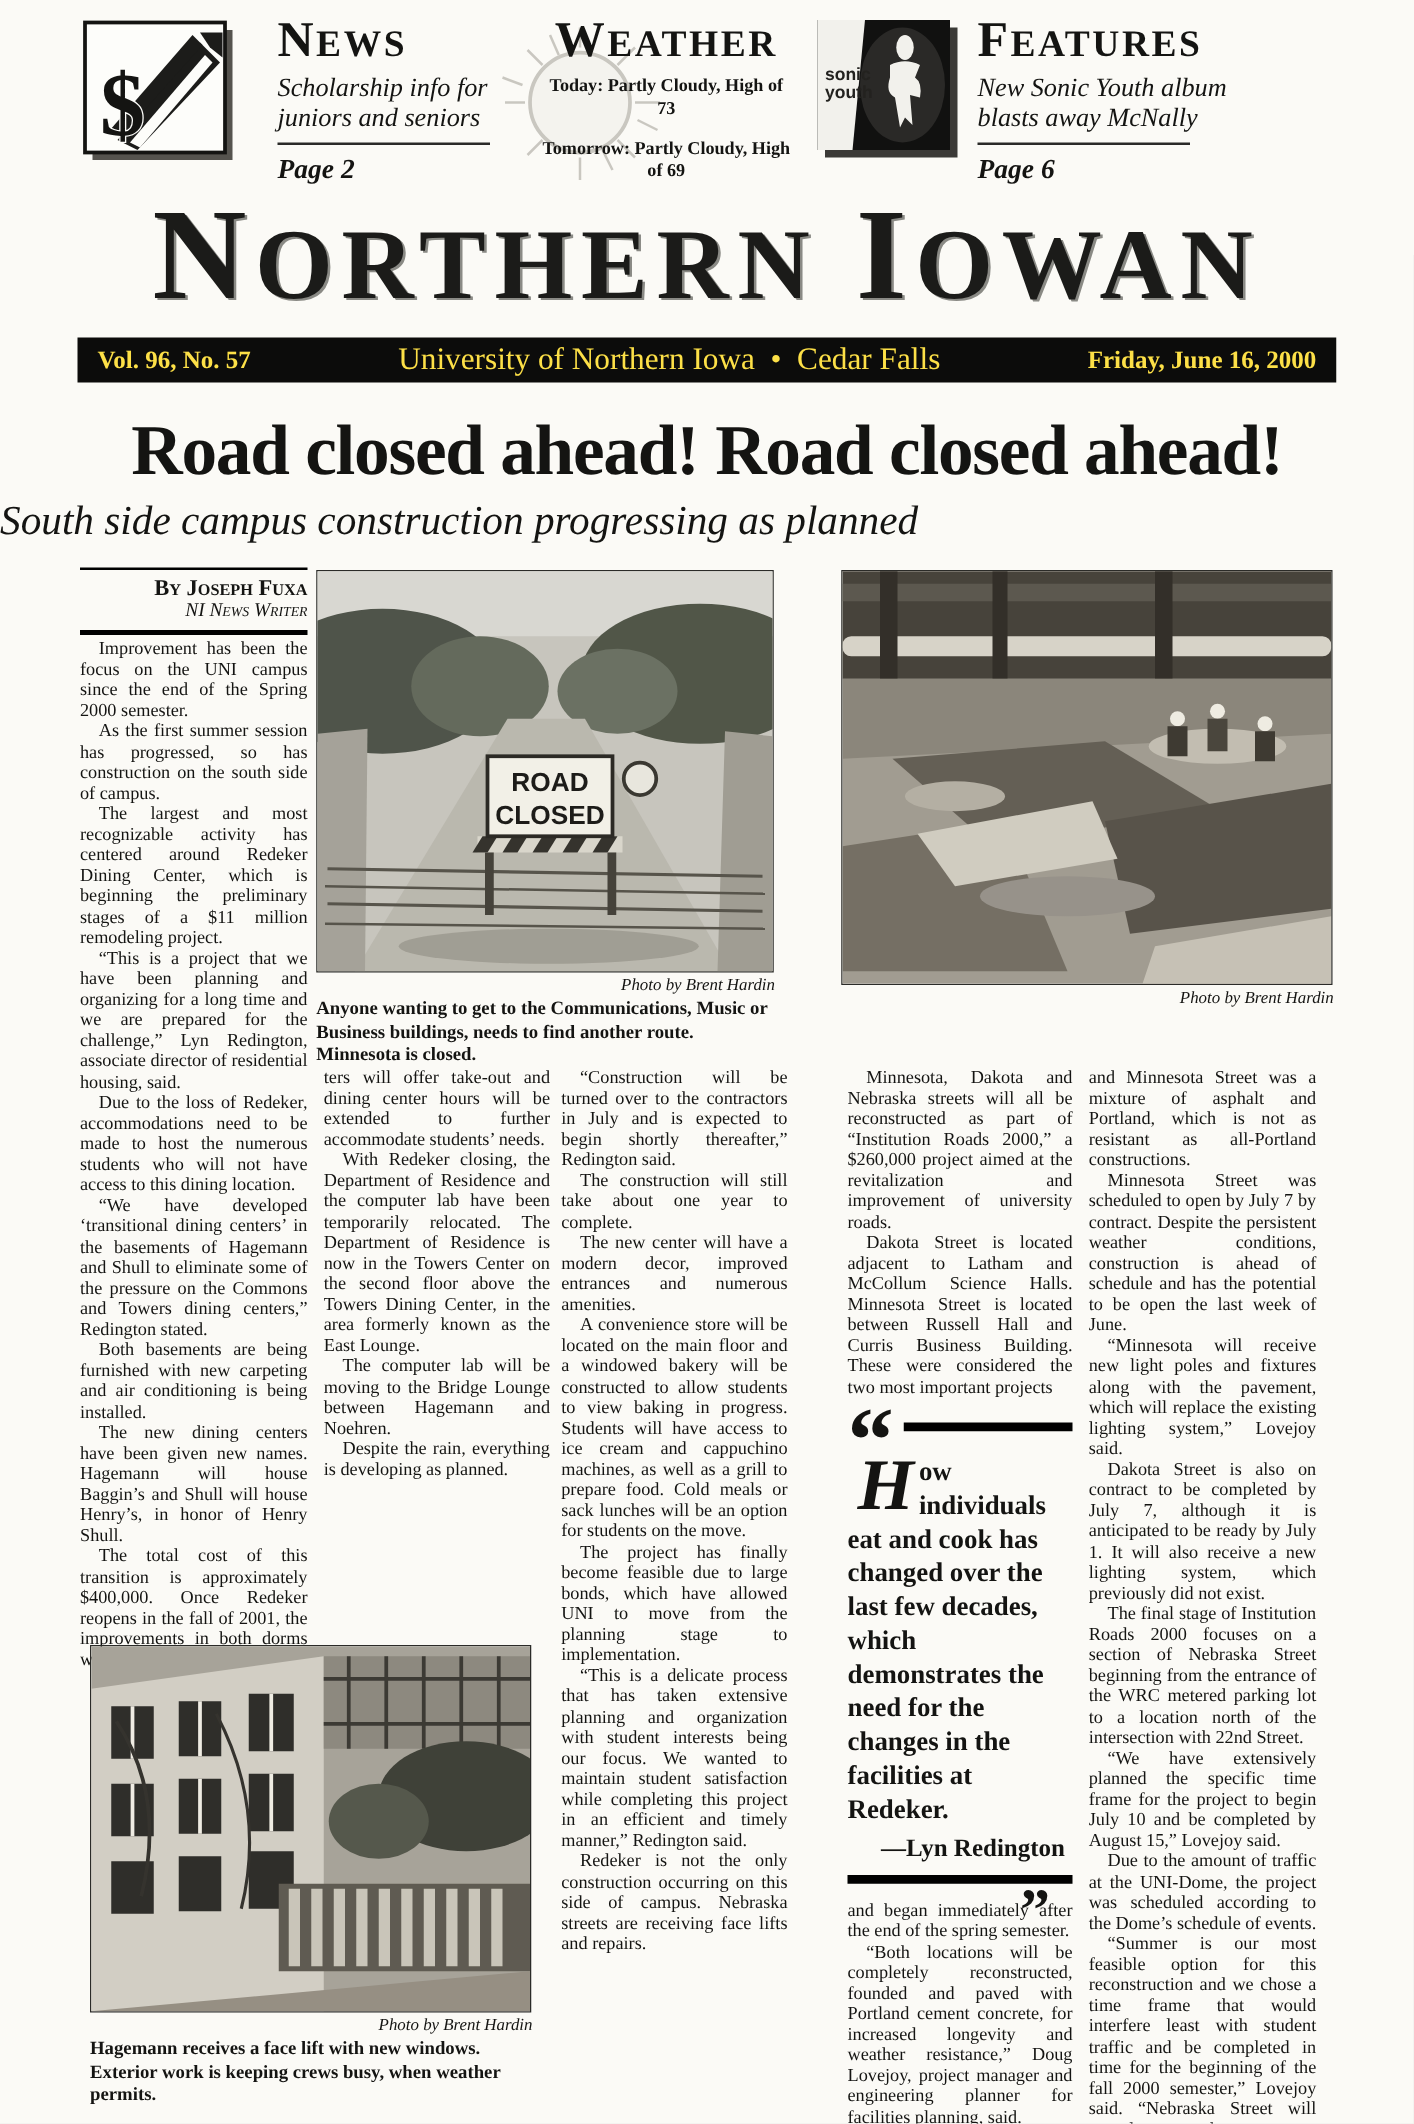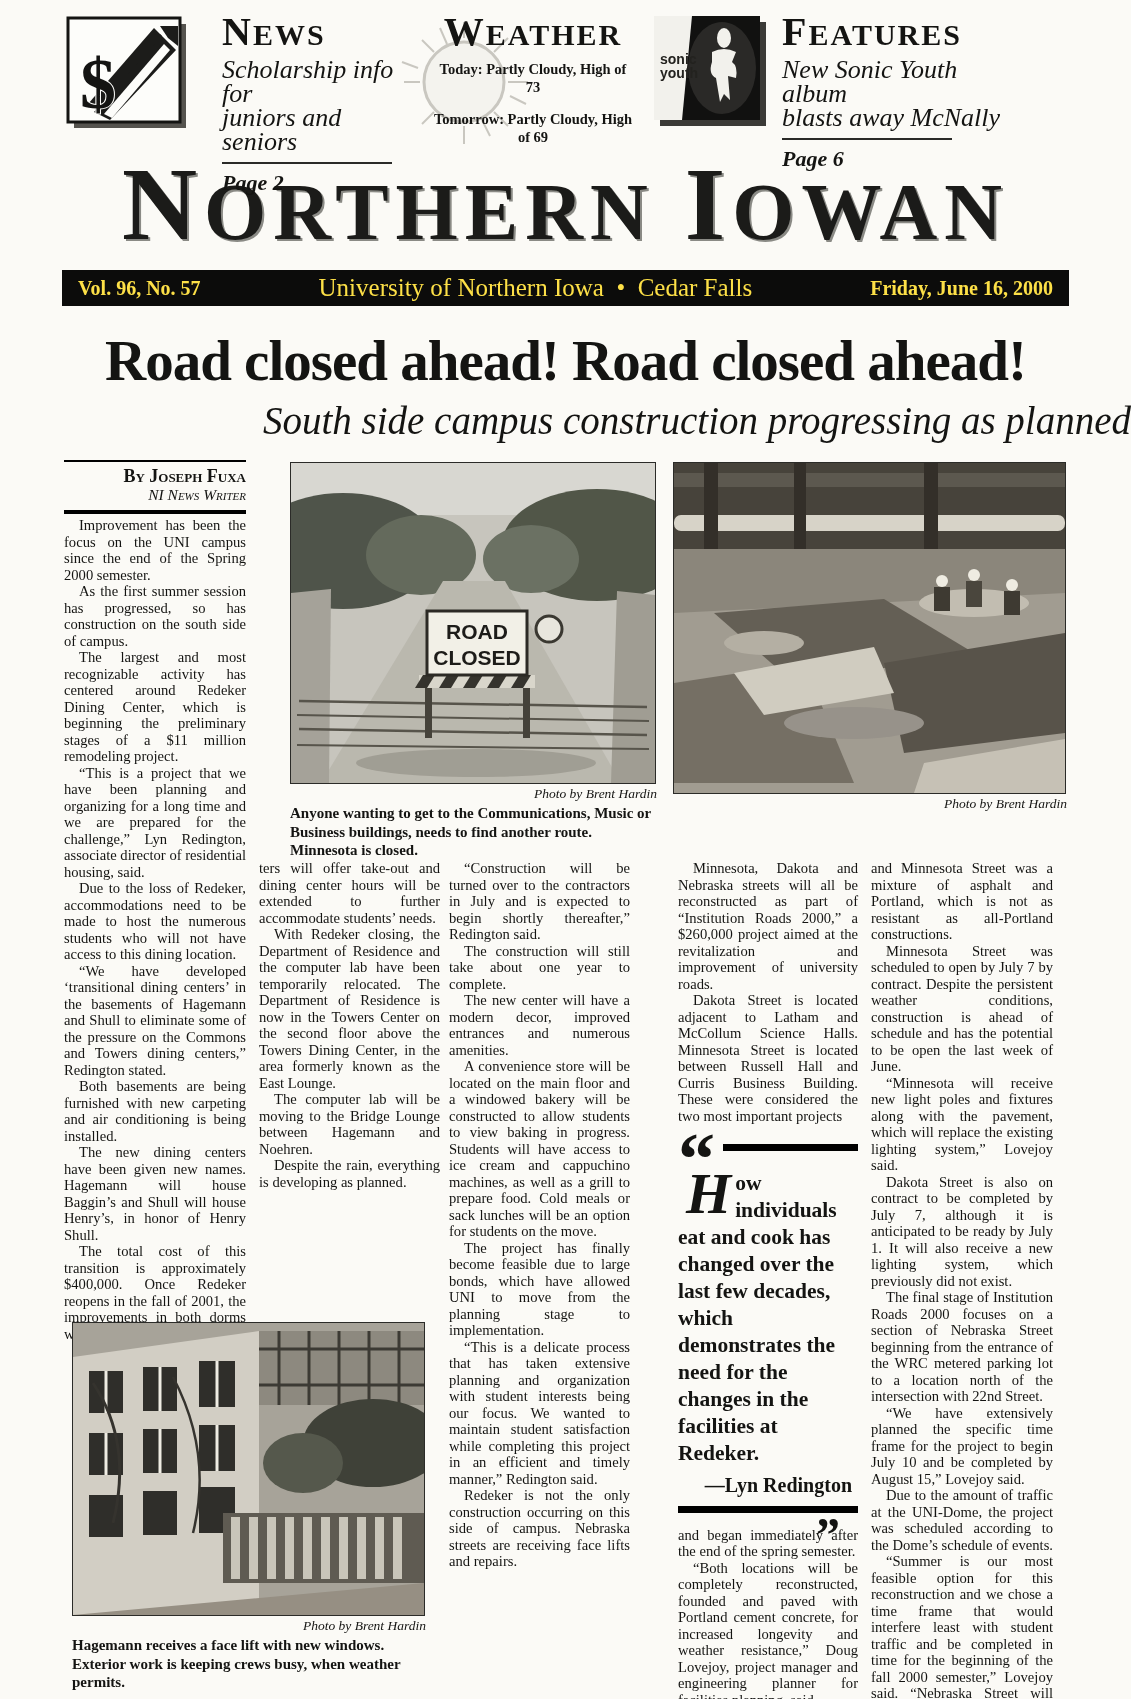--- a/index.html
+++ b/index.html
@@ -12,21 +12,21 @@
   .teasers{position:relative;height:150px;}
   .dollar-box{position:absolute;left:64px;top:16px;width:130px;height:120px;}
   .news-block{position:absolute;left:222px;top:12px;width:200px;}
   .weather-block{position:absolute;left:408px;top:12px;width:250px;text-align:center;}
   .sun-wrap{position:absolute;left:392px;top:18px;width:150px;height:130px;z-index:0;}
   .features-block{position:absolute;left:782px;top:12px;width:230px;}
   .album-box{position:absolute;left:652px;top:16px;width:116px;height:112px;}
   .sec-title{font-weight:bold;letter-spacing:2px;line-height:1;}
   .sec-title .cap{font-size:40px;}
   .sec-title .rest{font-size:30px;}
-  .teaser-line{font-style:italic;font-size:26px;line-height:24px;margin-top:6px;}
+  .teaser-line{font-style:italic;font-size:21px;line-height:24px;margin-top:6px;}
   .teaser-rule{height:1.5px;background:#2a2a28;width:170px;margin:8px 0 6px;}
   .page-label{font-style:italic;font-weight:bold;font-size:22px;}
   .weather-block{z-index:1;}
   .weather-lines{font-weight:bold;font-size:14.5px;line-height:18px;margin-top:8px;}
   .weather-lines .gap{height:14px;}
   
   .masthead{text-align:center;margin-top:2px;line-height:1;white-space:nowrap;}
   .masthead .word{letter-spacing:7px;font-weight:bold;color:#1b1b19;text-shadow:2px 2px 0 #8a8a85;}
   .masthead .cap{font-size:104px;}
   .masthead .rest{font-size:80px;}
@@ -34,38 +34,38 @@
   
   .infobar{
     margin:14px 62px 0;height:36px;background:#0c0c0b;color:#fde047;
     display:flex;align-items:center;padding:0 16px;box-sizing:border-box;
   }
   .infobar .vol{font-weight:bold;font-size:20px;}
   .infobar .center{flex:1;text-align:center;font-size:25px;}
   .infobar .date{font-weight:bold;font-size:20px;}
   
   .headline{text-align:center;font-weight:bold;font-size:57px;letter-spacing:-1px;margin-top:26px;line-height:1;}
-  .subhead{text-align:right;font-style:italic;font-size:39px;margin-top:12px;line-height:1;}
+  .subhead{text-align:left;font-style:italic;font-size:33px;margin-top:12px;line-height:1;}
   
   .story{position:relative;margin:20px 64px 0;height:1252px;}
   .abs{position:absolute;}
   .byline{left:0;top:0;width:182px;border-top:2.5px solid #000;border-bottom:4px solid #000;
           text-align:right;padding:4px 0 6px;}
   .byline .name{font-variant:small-caps;font-weight:bold;font-size:18px;line-height:20px;}
   .byline .role{font-variant:small-caps;font-style:italic;font-size:15.5px;line-height:18px;}
   .col{font-size:14.6px;line-height:16.5px;text-align:justify;}
   .col p{margin:0;text-indent:15px;}
   .col p.cont{text-indent:0;}
   #col1{left:0;top:57px;width:182px;}
   #col2{left:195px;top:400px;width:181px;}
   #col3{left:385px;top:400px;width:181px;}
   #col4{left:614px;top:400px;width:180px;}
   #col5{left:807px;top:400px;width:182px;}
   figure{margin:0;}
-  .fig1{left:189px;top:2px;width:367px;margin-left:37px;}
+  .fig1{left:189px;top:2px;width:367px;}
   .fig2{left:609px;top:2px;width:394px;}
   .fig3{left:8px;top:862px;width:354px;}
   .photo-frame{border:1.5px solid #2b2b28;display:block;}
   .credit{font-style:italic;font-size:13.5px;text-align:right;line-height:16px;margin-top:2px;}
   .caption{font-weight:bold;font-size:15px;line-height:18.5px;margin-top:2px;text-align:left;}
   
   .pullquote{margin:10px 0 8px;}
   .pq-top{display:flex;align-items:center;height:26px;margin-bottom:10px;}
   .pq-open{font-size:74px;font-weight:bold;line-height:10px;position:relative;top:12px;}
   .pq-rule{flex:1;height:7px;background:#000;margin-left:8px;}

